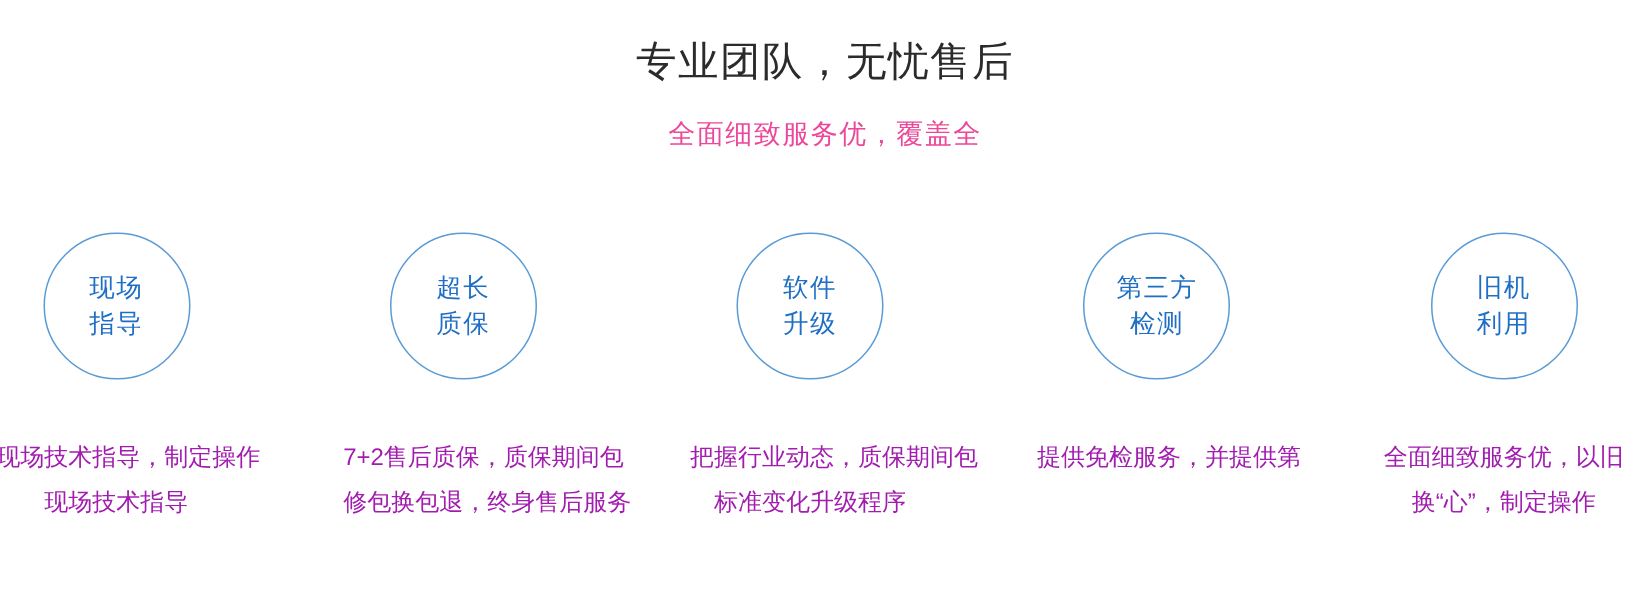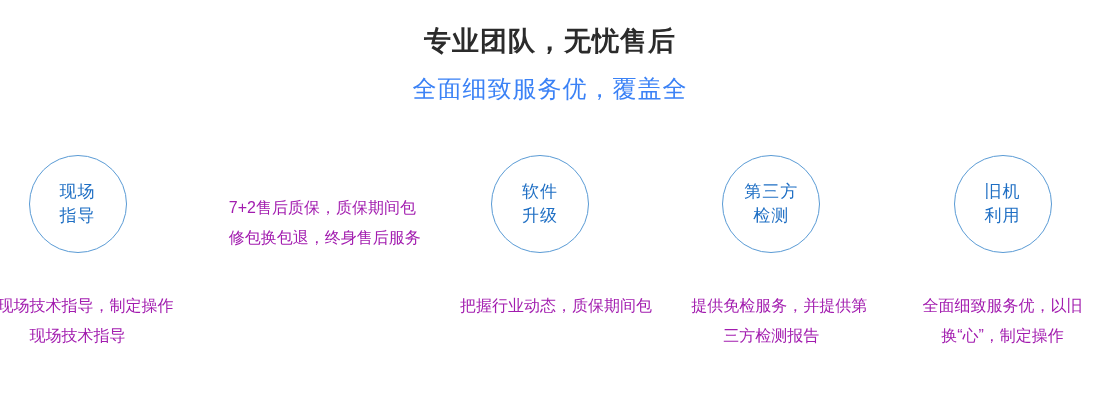--- a/index.html
+++ b/index.html
@@ -23,30 +23,30 @@
   
   .header {
     position: absolute;
     top: 24px;
     left: 0;
     width: 1100px;
     text-align: center;
   }
   .title {
     font-size: 27px;
-    font-weight: bold;
+    font-weight: normal;
     color: #2b2b2b;
     letter-spacing: 1px;
     line-height: 34px;
     margin: 0;
   }
   .subtitle {
-    font-size: 24px;
+    font-size: 18px;
     font-weight: normal;
-    color: #3b82f6;
+    color: #ec4899;
     letter-spacing: 1px;
     line-height: 30px;
     margin: 16px 0 0 0;
   }
 
   
   .features {
     position: absolute;
     top: 155px;
     left: 0;
@@ -110,44 +110,48 @@
         <span class="circle-line">现场</span>
         <span class="circle-line">指导</span>
       </div>
       <div class="caption">
         <div class="caption-line">现场技术指导，制定操作</div>
         <div class="caption-line">现场技术指导</div>
       </div>
     </div>
 
     <div class="feature">
+      <div class="circle">
+        <span class="circle-line">超长</span>
+        <span class="circle-line">质保</span>
+      </div>
       <div class="caption">
         <div class="caption-line">7+2售后质保，质保期间包</div>
         <div class="caption-line">修包换包退，终身售后服务</div>
       </div>
     </div>
 
     <div class="feature">
       <div class="circle">
         <span class="circle-line">软件</span>
         <span class="circle-line">升级</span>
       </div>
       <div class="caption">
         <div class="caption-line">把握行业动态，质保期间包</div>
+        <div class="caption-line">标准变化升级程序</div>
       </div>
     </div>
 
     <div class="feature">
       <div class="circle">
         <span class="circle-line">第三方</span>
         <span class="circle-line">检测</span>
       </div>
       <div class="caption">
         <div class="caption-line">提供免检服务，并提供第</div>
-        <div class="caption-line">三方检测报告</div>
       </div>
     </div>
 
     <div class="feature">
       <div class="circle">
         <span class="circle-line">旧机</span>
         <span class="circle-line">利用</span>
       </div>
       <div class="caption">
         <div class="caption-line">全面细致服务优，以旧</div>

